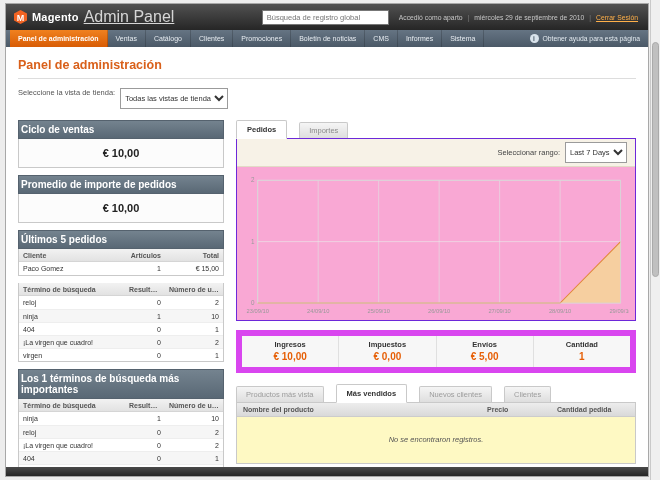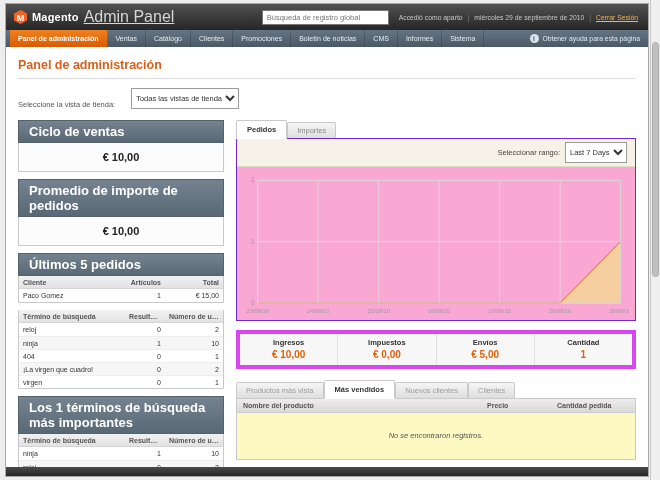--- a/index.html
+++ b/index.html
@@ -45,63 +45,63 @@
   .nav-help { margin-left:auto; display:flex; align-items:center; gap:4px; font-size:6.8px; color:#e2e9ef; cursor:pointer; padding-right:4px; }
   .help-icon {
     width:9px; height:9px; border-radius:50%; background:#d9e3eb; color:#4b5967;
     font-size:6.5px; font-weight:bold; display:flex; align-items:center; justify-content:center;
   }
   .help-icon::before { content:"i"; }
   
   .content { flex:1; background:#fff; padding:8px 12px 0; overflow:hidden; }
   .page-title { color:#d9601a; font-size:12.5px; font-weight:bold; margin:3px 0 6px; }
   .title-rule { border:none; border-top:1px solid #ddd; margin:0 0 9px; }
-  .store-switcher { font-size:7.5px; color:#555; display:flex; align-items:flex-end; gap:16px; margin-bottom:11px; }
+  .store-switcher { font-size:7.5px; color:#555; display:flex; align-items:flex-start; gap:5px; margin-bottom:11px; }
   select {
     font-size:7.5px; height:21px; border:1px solid #9b9b9b; background:#fff; color:#333;
     font-family:"Liberation Sans", sans-serif;
   }
   .columns { display:flex; gap:12px; }
   .left-col { flex:0 0 206px; width:206px; display:flex; flex-direction:column; gap:7px; }
   .right-col { flex:1; min-width:0; }
   
   .panel-head {
     background:linear-gradient(#74838f,#596875); color:#fff; font-weight:bold;
-    font-size:13px; padding:3px 10px; border:1px solid #55626e;
+    font-size:10px; padding:3px 2px; border:1px solid #55626e;
   }
   .panel-value {
     border:1px solid #c9c9c9; border-top:none; background:#fcfcfc;
     text-align:center; font-size:11px; font-weight:bold; color:#222; padding:8px 0;
   }
   .mini-table { border:1px solid #c9c9c9; border-top:none; font-size:7px; color:#333; background:#fff; }
   .trow { display:flex; align-items:center; min-height:13px; background:#fff; }
   .trow.head { background:linear-gradient(#f2f2f2,#e2e2e2); font-weight:bold; color:#555; border-bottom:1px solid #d5d5d5; }
   .tbody .trow:nth-child(even) { background:#f6f6f6; }
   .tbody .trow + .trow { border-top:1px solid #eee; }
   .tcell { padding:2px 4px; white-space:nowrap; overflow:hidden; text-overflow:ellipsis; }
   .tcell:first-child { flex:1; text-align:left; }
   .tcell:nth-child(2) { width:40px; text-align:right; }
   .tcell:nth-child(3) { width:58px; text-align:right; }
   
-  .tabs { display:flex; gap:0; align-items:flex-end; position:relative; z-index:2; }
+  .tabs { display:flex; gap:12px; align-items:flex-end; position:relative; z-index:2; }
   .tab {
     font-size:7.5px; padding:3px 9px; color:#8a8a8a; cursor:pointer;
     background:linear-gradient(#f5f5f5,#dedede); border:1px solid #c9c9c9; border-bottom:none;
     border-radius:2px 2px 0 0; white-space:nowrap;
   }
   .tab.active { background:#fff; color:#333; font-weight:bold; padding:4px 10px; margin-bottom:-1px; border-bottom:1px solid #fff; }
   .diagram-box { border:1px solid #6d28d9; background:#f9a8d4; }
   .range-bar {
     background:#f7f2e7; border-bottom:1px solid #e2dbc6;
     display:flex; justify-content:flex-end; align-items:center; gap:5px;
     padding:3px 8px; font-size:7.5px; color:#444;
   }
   .chart-wrap { padding:7px 6px 3px; }
   #chart-svg { display:block; width:100%; height:auto; }
-  .stats-row { display:flex; border:4px solid #d946ef; margin-top:9px; background:#f7f7f7;align-items:center; }
+  .stats-row { display:flex; border:6px solid #d946ef; margin-top:9px; background:#f7f7f7;align-items:center; }
   .stat { flex:1; text-align:center; padding:4px 0 5px; }
   .stat + .stat { border-left:1px solid #e0e0e0; }
   .stat-label { font-size:7.5px; font-weight:bold; color:#333; }
   .stat-value { font-size:10px; font-weight:bold; color:#e65f06; margin-top:2px; }
   .bottom-tabs { margin-top:11px; }
   .bottom-tabs .tab { color:#9c9c9c; }
   .bottom-tabs .tab.active { color:#333; }
   .grid-box { border:1px solid #c9c9c9; background:#fff; }
   .grid-head {
     display:flex; background:linear-gradient(#ededed,#d9d9d9);

